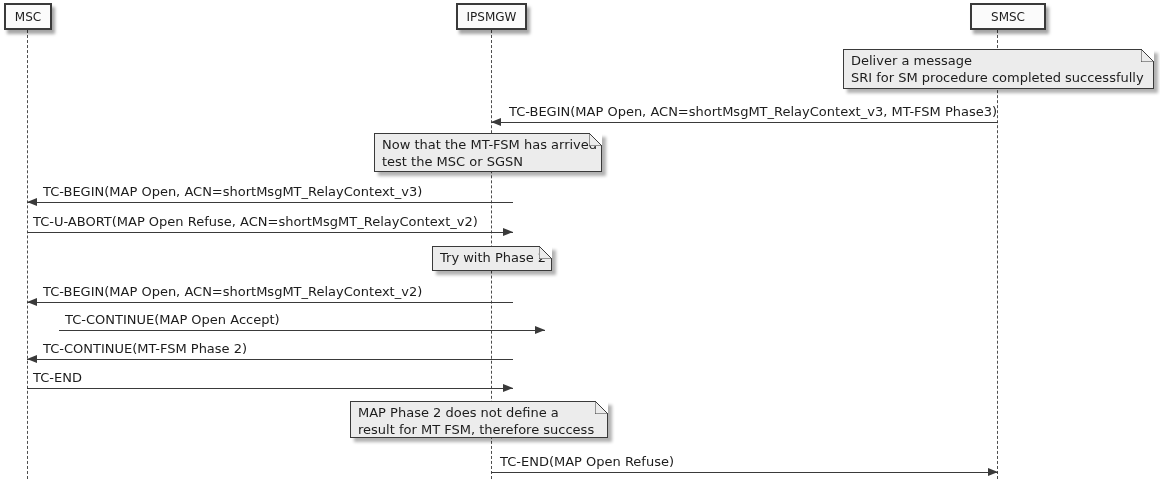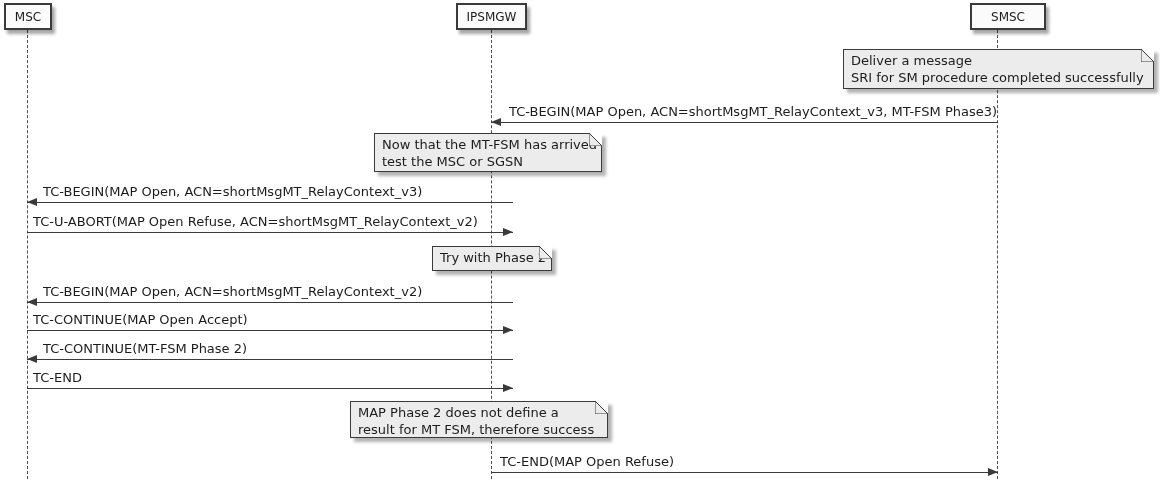--- a/index.html
+++ b/index.html
@@ -42,21 +42,21 @@
   .arrow{position:absolute;width:0;height:0;top:13px;
          border-top:4.5px solid transparent;border-bottom:4.5px solid transparent;}
   .arrow.left{left:0;border-right:10px solid #3a3a3a;}
   .arrow.right{right:0;border-left:10px solid #3a3a3a;}
   .span-msc-ipsmgw{left:27px;width:465px;padding-left:21px;}
   .span-ipsmgw-smsc{left:491px;width:507px;}
   #m0{top:105px;} #m0 .msg-label{left:18px;}
   #m1{top:185px;} #m1 .msg-label{left:16px;}
   #m2{top:215px;} #m2 .msg-label{left:6px;}
   #m3{top:285px;text-align:center;} #m3 .msg-label{left:16px;}
-  #m4{top:313px;} #m4 .msg-label{left:6px;}
+  #m4{top:313px;margin-left:32px;} #m4 .msg-label{left:6px;}
   #m5{top:342px;} #m5 .msg-label{left:16px;}
   #m6{top:371px;} #m6 .msg-label{left:6px;}
   #m7{top:455px;} #m7 .msg-label{left:9px;}
 </style>
 </head>
 <body>
 
 <div class="canvas">
 
   <div class="lifeline" id="l-msc"></div>

